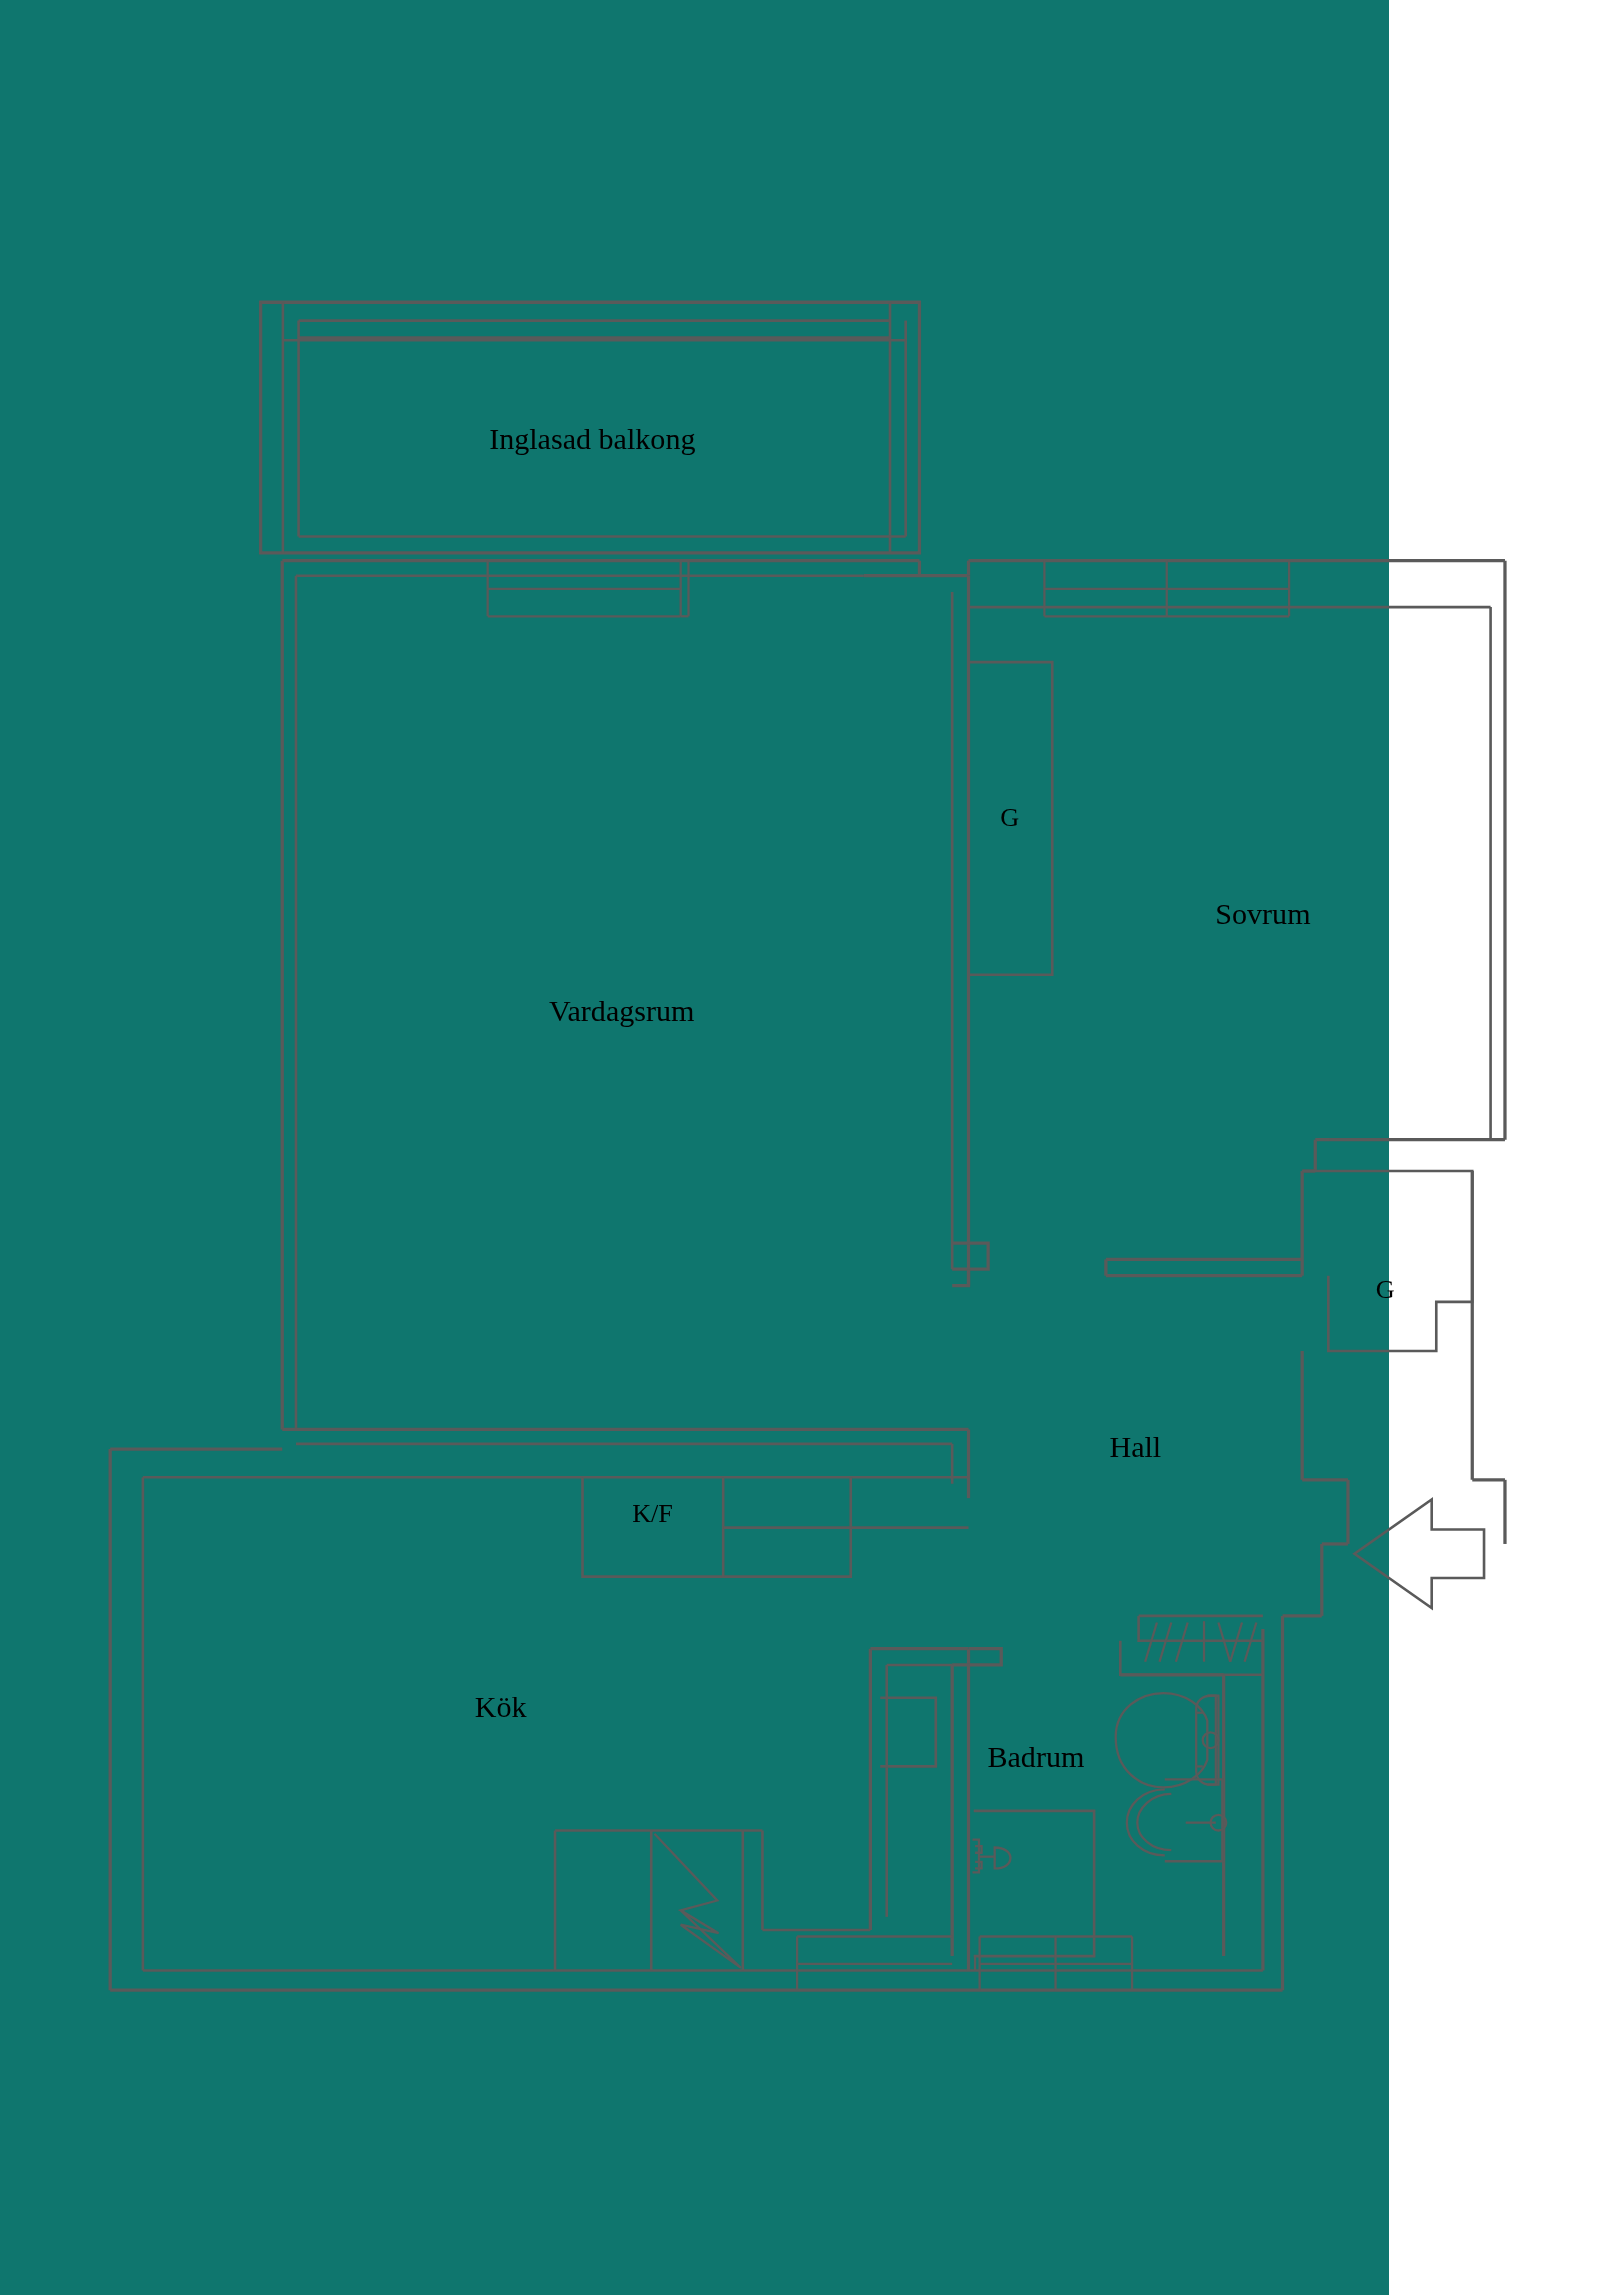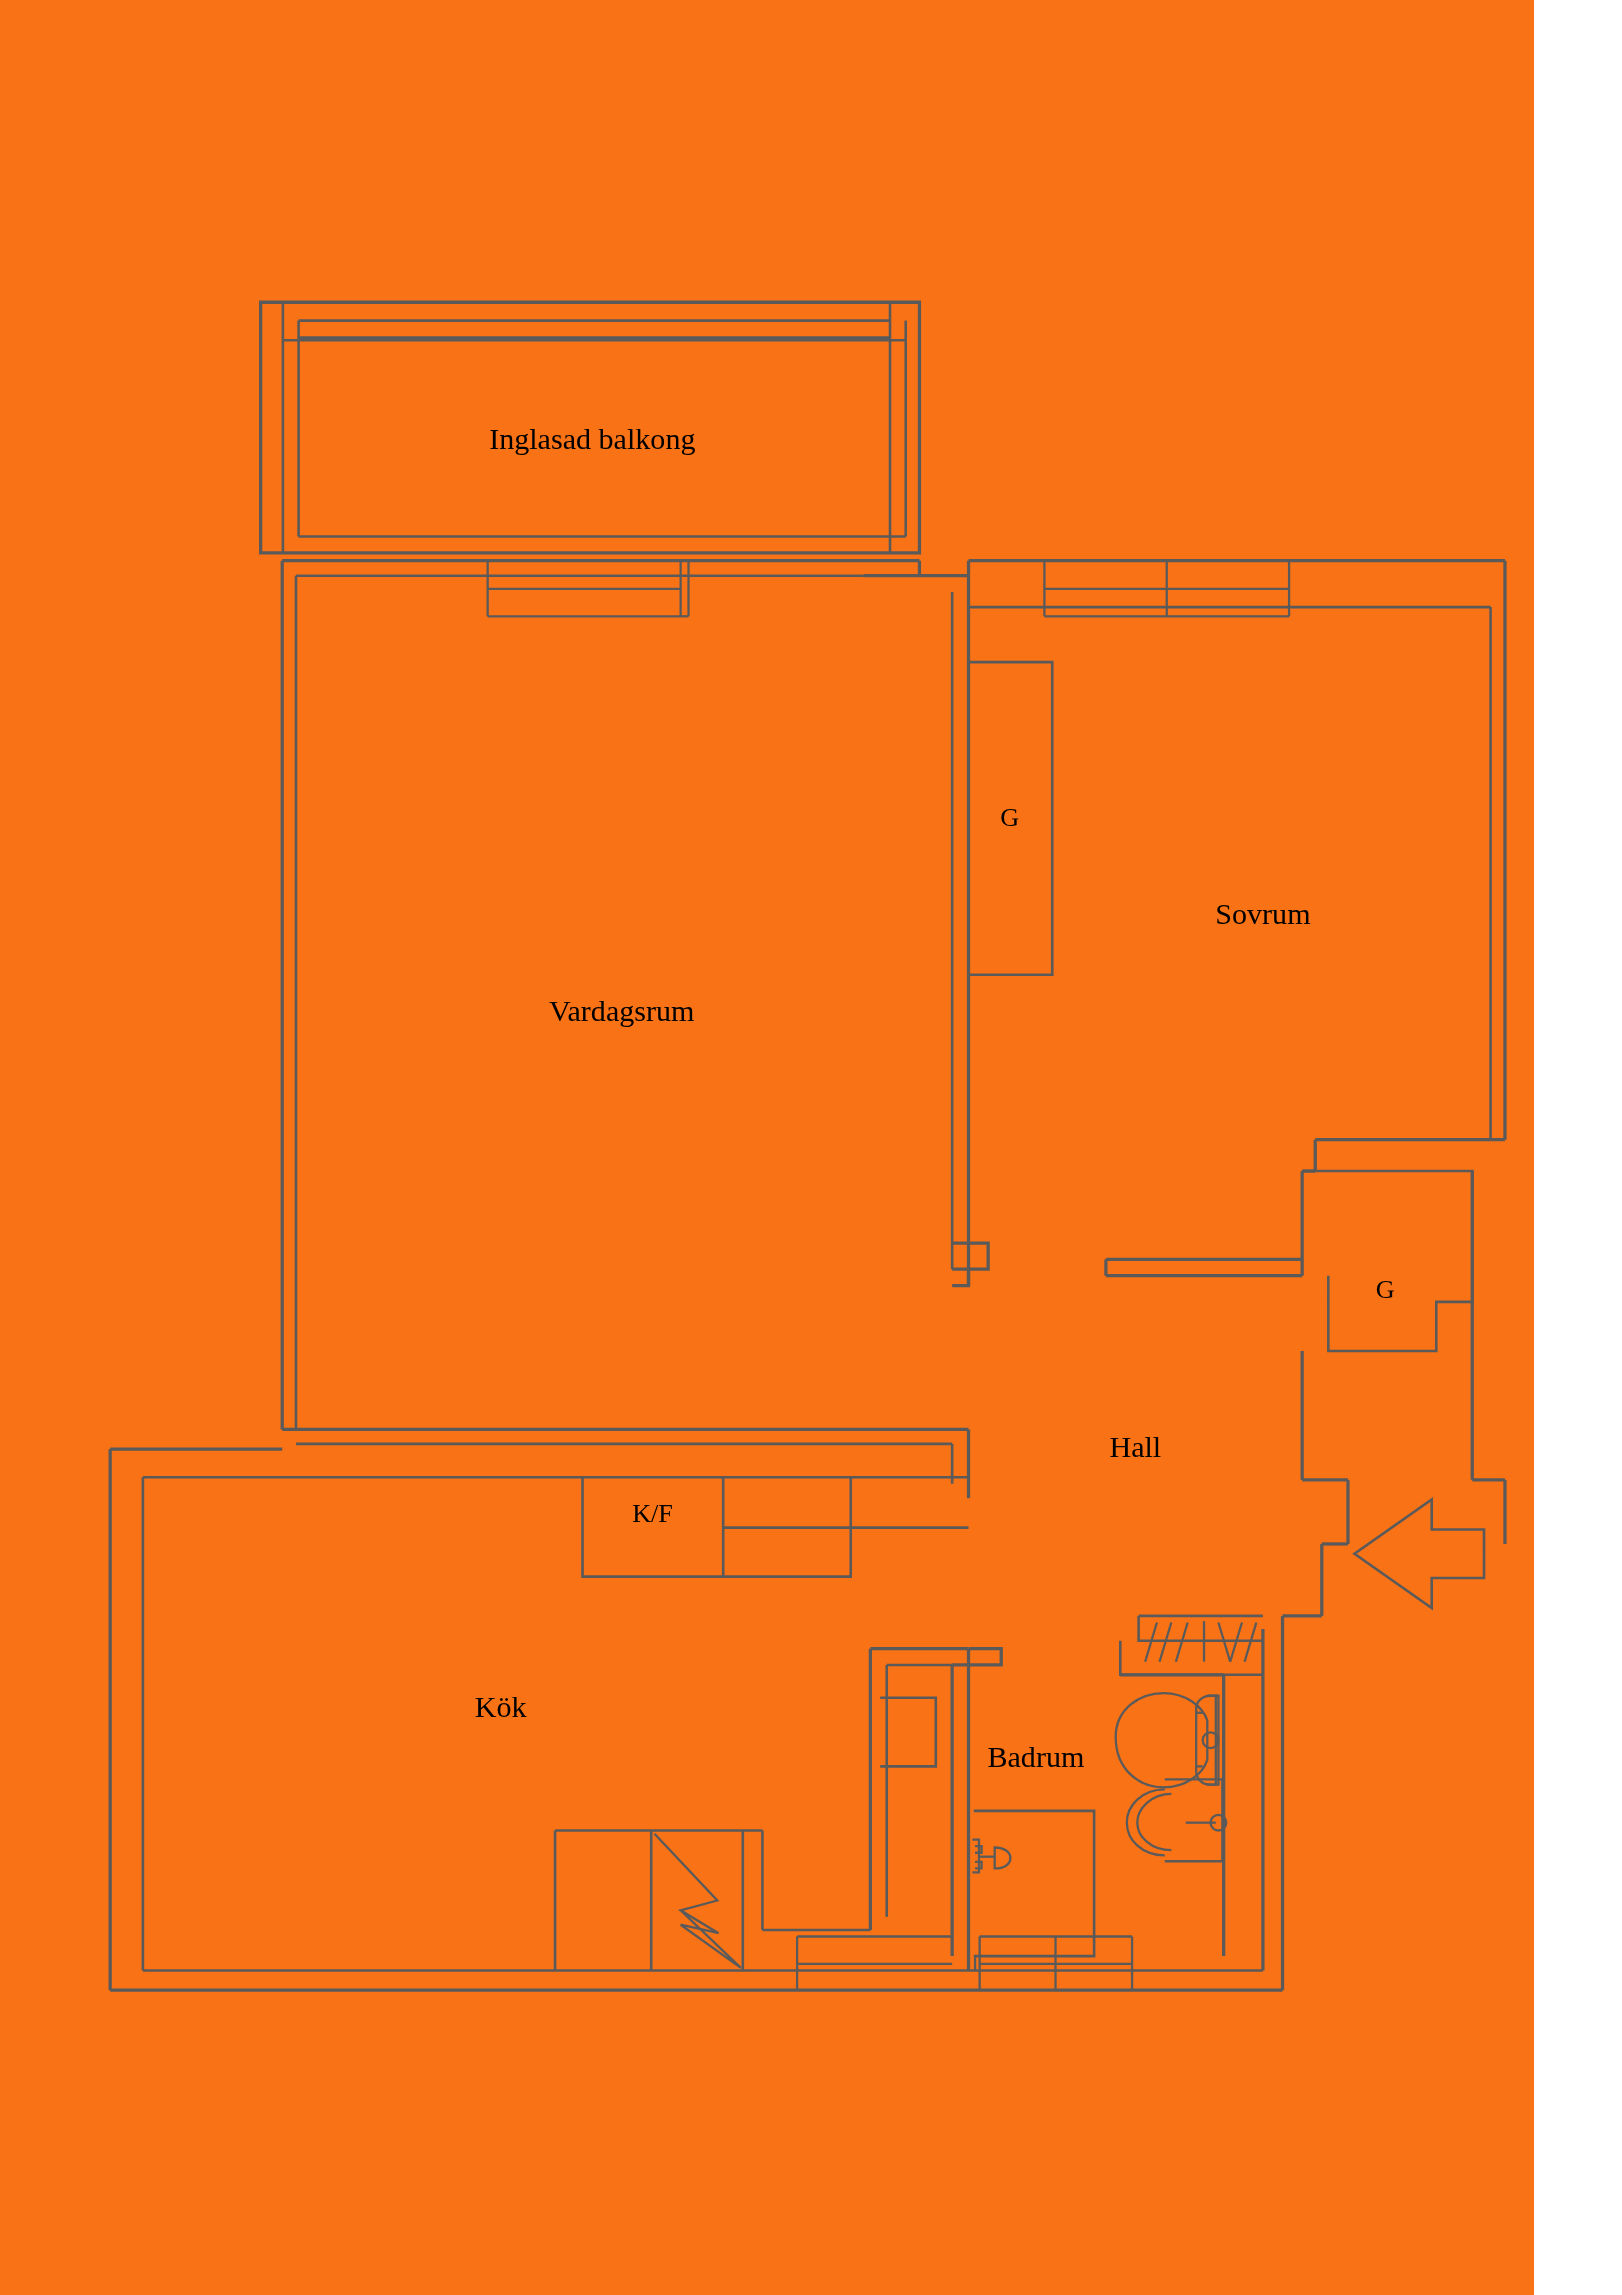--- a/index.html
+++ b/index.html
@@ -9,23 +9,23 @@
     background: #ffffff;
   }
   body {
     width: 1623px;
     height: 2295px;
     font-family: "Liberation Serif", "DejaVu Serif", serif;
     overflow: hidden;
   }
   #plan-root {
     position: relative;
-    width: 1534px;
+    width: 1389px;
     height: 2295px;
-    background: #f97316;
+    background: #0f766e;
   }
   #floorplan-svg {
     display: block;
     width: 1623px;
     height: 2295px;
   }
   .wall       { fill: none; stroke: #5a5a5a; stroke-width: 5; }
   .wall-thin  { fill: none; stroke: #5a5a5a; stroke-width: 4; }
   .fixture    { fill: none; stroke: #5a5a5a; stroke-width: 4; }
   .fixture-fine { fill: none; stroke: #5a5a5a; stroke-width: 3.5; }

